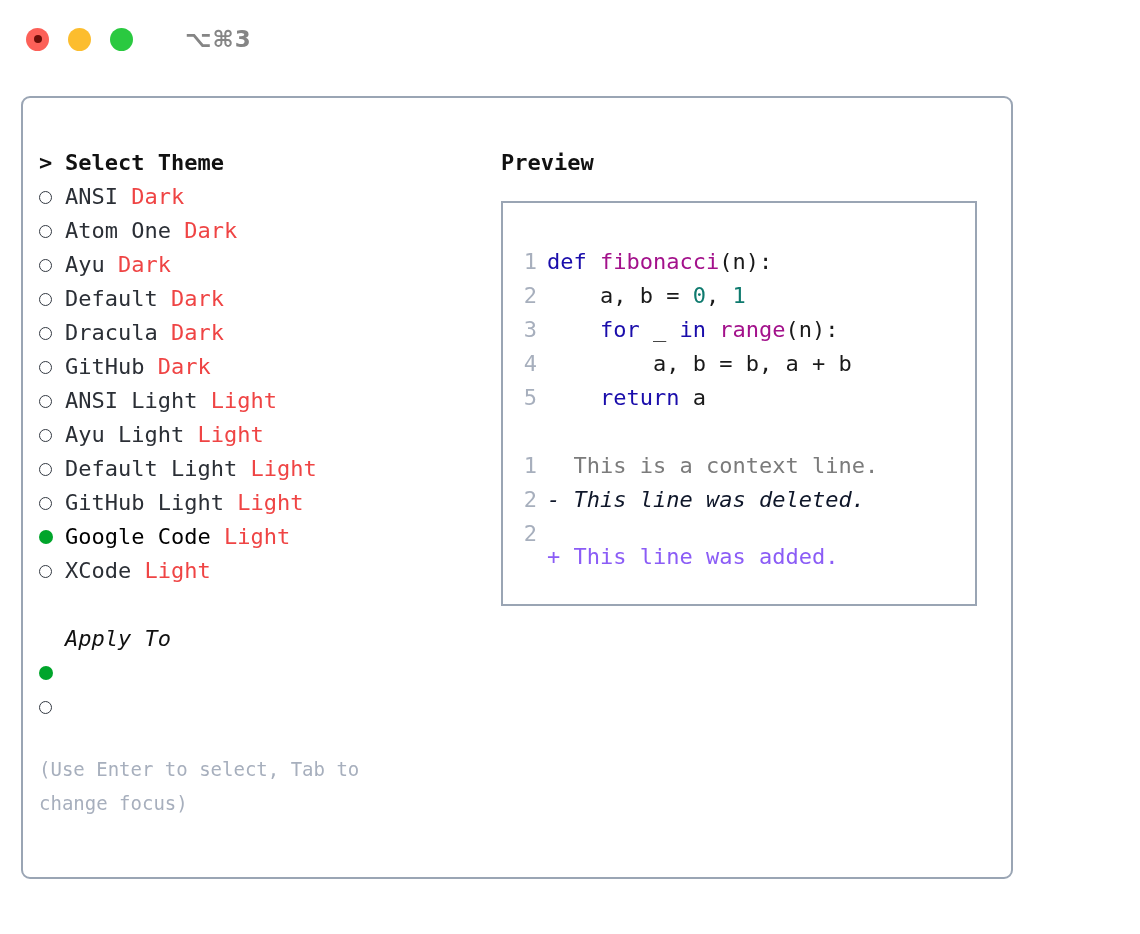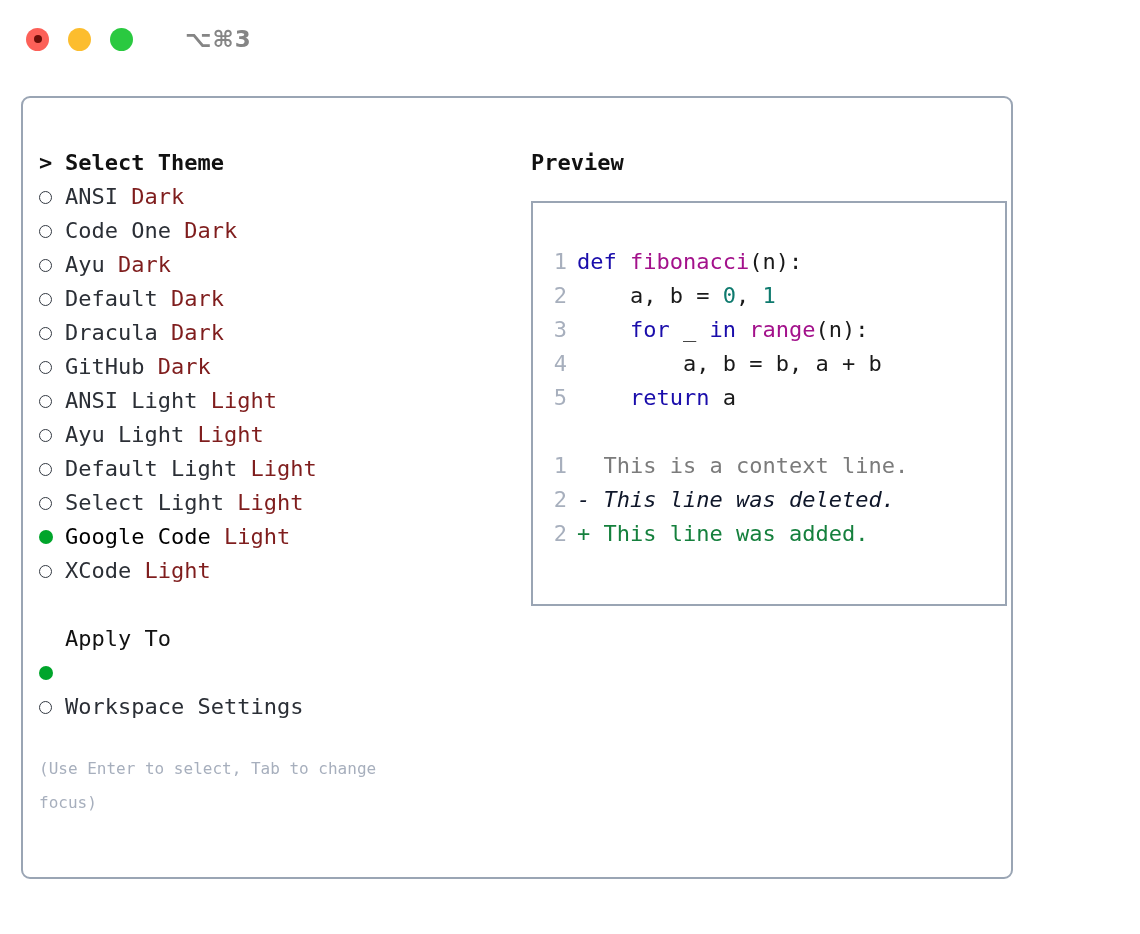--- a/index.html
+++ b/index.html
@@ -109,43 +109,44 @@
   }
   .bullet-filled {
     width: 14px; height: 14px;
     border-radius: 50%;
     background: #00a52b;
     display: inline-block;
   }
 
   .theme-name { color: #2b2f36; }
   .theme-name.selected { color: #000000; }
-  .theme-mode { color: #7f1d1d; }
+  .theme-mode { color: #ef4444; }
 
   .spacer-row { height: 34px; }
 
   .apply-head {
     color: #111111;
     font-weight: normal;
     padding-left: 26px;
+    font-style: italic;
   }
 
   .hint {
     margin-top: 28px;
-    font-size: 16px;
+    font-size: 19px;
     line-height: 34px;
     color: #a7afbd;
     width: 400px;
     white-space: pre-wrap;
   }
 
   
   .right-col {
     position: absolute;
-    left: 508px;
+    left: 478px;
     top: 48px;
     width: 480px;
   }
   .preview-head {
     font-size: 22px;
     font-weight: bold;
     color: #111111;
     height: 34px;
     line-height: 34px;
   }
@@ -177,21 +178,21 @@
   .code-text { color: #1a1a1a; }
 
   .tok-kw   { color: #1a0dab; }
   .tok-fn   { color: #a3118b; }
   .tok-num  { color: #0e7a6e; }
   .tok-pl   { color: #1a1a1a; }
 
   .diff-gap { height: 34px; }
   .diff-ctx { color: #7b7b7b; }
   .diff-del { color: #0f172a; font-style: italic; }
-  .diff-add { color: #15803d; }
+  .diff-add { color: #8b5cf6; margin-top: 23px; }
 </style>
 </head>
 <body>
 
 <div class="window">
 
   <div class="titlebar">
     <div class="lights">
       <span class="light red">
         <span class="rec-dot"></span>
@@ -206,40 +207,40 @@
     <div class="columns">
 
       <div class="left-col">
 
         <div class="row section-head">
           <span class="caret">&gt;</span><span>Select Theme</span>
         </div>
 
         <div id="theme-list">
             <div class="row"><span class="bullet-cell"><span class="bullet-open"></span></span><span class="theme-name">ANSI</span><span> </span><span class="theme-mode">Dark</span></div>
-            <div class="row"><span class="bullet-cell"><span class="bullet-open"></span></span><span class="theme-name">Code One</span><span> </span><span class="theme-mode">Dark</span></div>
+            <div class="row"><span class="bullet-cell"><span class="bullet-open"></span></span><span class="theme-name">Atom One</span><span> </span><span class="theme-mode">Dark</span></div>
             <div class="row"><span class="bullet-cell"><span class="bullet-open"></span></span><span class="theme-name">Ayu</span><span> </span><span class="theme-mode">Dark</span></div>
             <div class="row"><span class="bullet-cell"><span class="bullet-open"></span></span><span class="theme-name">Default</span><span> </span><span class="theme-mode">Dark</span></div>
             <div class="row"><span class="bullet-cell"><span class="bullet-open"></span></span><span class="theme-name">Dracula</span><span> </span><span class="theme-mode">Dark</span></div>
             <div class="row"><span class="bullet-cell"><span class="bullet-open"></span></span><span class="theme-name">GitHub</span><span> </span><span class="theme-mode">Dark</span></div>
             <div class="row"><span class="bullet-cell"><span class="bullet-open"></span></span><span class="theme-name">ANSI Light</span><span> </span><span class="theme-mode">Light</span></div>
             <div class="row"><span class="bullet-cell"><span class="bullet-open"></span></span><span class="theme-name">Ayu Light</span><span> </span><span class="theme-mode">Light</span></div>
             <div class="row"><span class="bullet-cell"><span class="bullet-open"></span></span><span class="theme-name">Default Light</span><span> </span><span class="theme-mode">Light</span></div>
-            <div class="row"><span class="bullet-cell"><span class="bullet-open"></span></span><span class="theme-name">Select Light</span><span> </span><span class="theme-mode">Light</span></div>
+            <div class="row"><span class="bullet-cell"><span class="bullet-open"></span></span><span class="theme-name">GitHub Light</span><span> </span><span class="theme-mode">Light</span></div>
             <div class="row"><span class="bullet-cell"><span class="bullet-filled"></span></span><span class="theme-name selected">Google Code</span><span> </span><span class="theme-mode">Light</span></div>
             <div class="row"><span class="bullet-cell"><span class="bullet-open"></span></span><span class="theme-name">XCode</span><span> </span><span class="theme-mode">Light</span></div>
           </div>
 
         <div class="spacer-row"></div>
 
         <div class="row apply-head">Apply To</div>
 
         <div id="apply-list">
             <div class="row"><span class="bullet-cell"><span class="bullet-filled"></span></span></div>
-            <div class="row"><span class="bullet-cell"><span class="bullet-open"></span></span><span class="theme-name">Workspace Settings</span></div>
+            <div class="row"><span class="bullet-cell"><span class="bullet-open"></span></span></div>
           </div>
 
         <div class="hint">(Use Enter to select, Tab to change focus)</div>
       </div>
 
       <div class="right-col">
         <div class="preview-head">Preview</div>
 
         <div class="code-box">
           <div id="code-lines">

